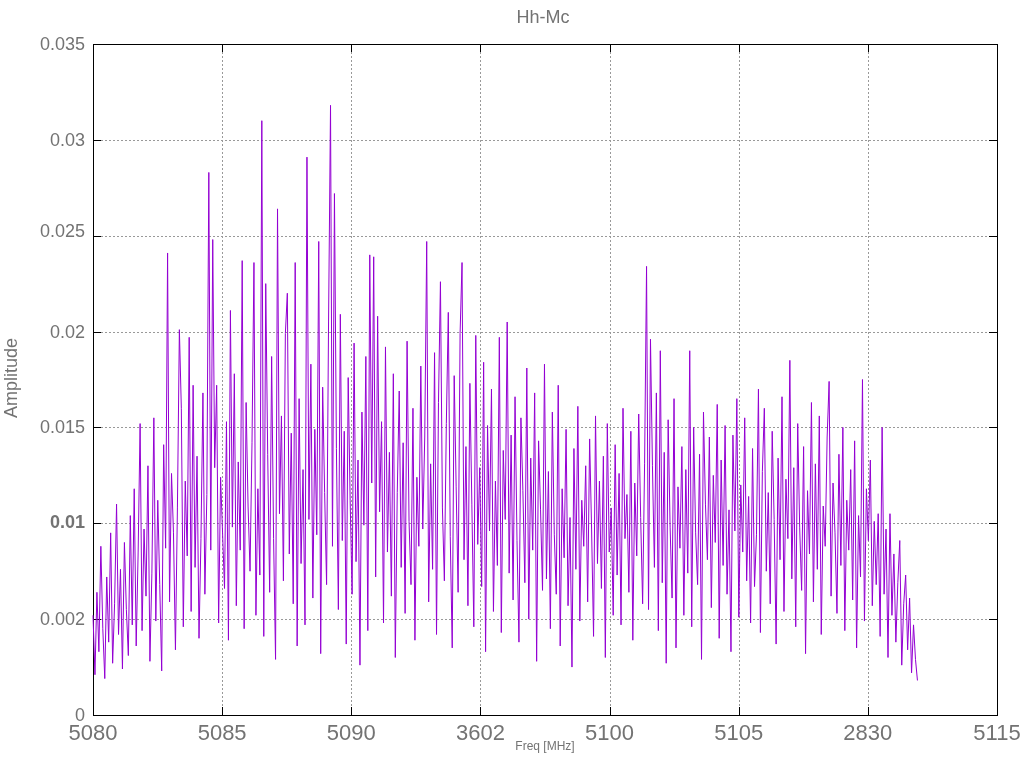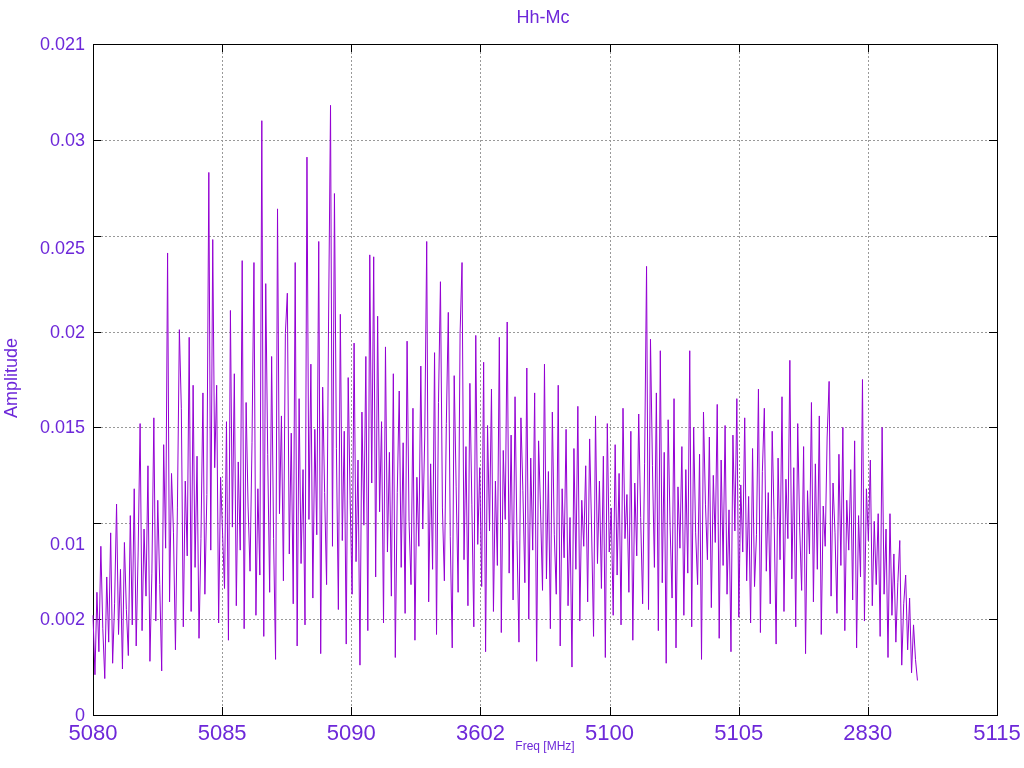--- a/index.html
+++ b/index.html
@@ -1,17 +1,17 @@
 <!DOCTYPE html>
 <html><head>
 <meta charset="utf-8">
 <style>
   html,body{margin:0;padding:0;background:#fff;}
   #figure{position:relative;width:1024px;height:768px;background:#fff;overflow:hidden;
-          font-family:"Liberation Sans",sans-serif;color:#6d28d9;}
+          font-family:"Liberation Sans",sans-serif;color:#737373;}
   #plot-svg{position:absolute;left:0;top:0;}
   .chart-title{position:absolute;left:443px;top:8px;width:200px;text-align:center;
                font-size:18px;line-height:1;}
   .xlabel{position:absolute;left:465px;top:740px;width:160px;text-align:center;
           font-size:12px;line-height:1;}
   .ylabel{position:absolute;left:-69px;top:369px;width:160px;text-align:center;
           font-size:18px;line-height:1;transform:rotate(-90deg);}
   .xtick-label{position:absolute;width:80px;text-align:center;font-size:22px;line-height:1;top:722px;}
   .ytick-label{position:absolute;width:70px;text-align:right;font-size:18px;line-height:1;left:15px;}
 </style>
@@ -73,19 +73,19 @@
 <div class="xtick-label" style="left: 53px;">5080</div>
     <div class="xtick-label" style="left: 182.143px;">5085</div>
     <div class="xtick-label" style="left: 311.286px;">5090</div>
     <div class="xtick-label" style="left: 440.429px;">3602</div>
     <div class="xtick-label" style="left: 569.571px;">5100</div>
     <div class="xtick-label" style="left: 698.714px;">5105</div>
     <div class="xtick-label" style="left: 827.857px;">2830</div>
     <div class="xtick-label" style="left: 957px;">5115</div>
     <div class="ytick-label" style="top: 706px;">0</div>
     <div class="ytick-label" style="top: 610.143px;">0.002</div>
-    <div class="ytick-label" style="top: 535px;">0.01</div>
+    <div class="ytick-label" style="top: 513px; font-weight: bold;">0.01</div>
     <div class="ytick-label" style="top: 418.429px;">0.015</div>
     <div class="ytick-label" style="top: 322.571px;">0.02</div>
-    <div class="ytick-label" style="top: 239px;">0.025</div>
+    <div class="ytick-label" style="top: 222px;">0.025</div>
     <div class="ytick-label" style="top: 130.857px;">0.03</div>
-    <div class="ytick-label" style="top: 35px;">0.021</div>
+    <div class="ytick-label" style="top: 35px;">0.035</div>
   </div>
 
 </body></html>

